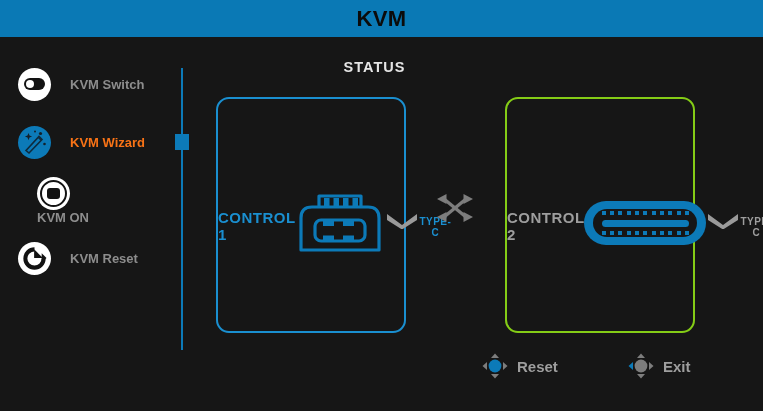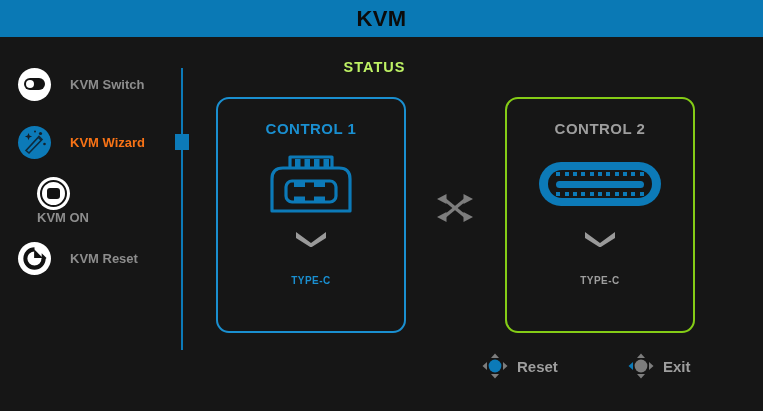--- a/index.html
+++ b/index.html
@@ -34,26 +34,26 @@
   .g-rings:after{content:"";width:13px;height:11px;border-radius:3px;background:#121212;}
   
   .g-reset{width:25px;height:25px;position:relative;}
 
   
   #rail{position:absolute;left:181px;top:68px;width:2px;height:282px;background:#0c7ab8;}
   #rail-thumb{position:absolute;left:175px;top:134px;width:14px;height:16px;background:#0c7ab8;}
 
   
   #status-label{position:absolute;left:0;top:59px;width:763px;text-align:center;
-                color:#bef264;font-size:14.5px;font-weight:bold;letter-spacing:1px;}
+                color:#e5e5e5;font-size:14.5px;font-weight:bold;letter-spacing:1px;}
   #status-label span{position:relative;left:-7px;}
 
   
   .panel{position:absolute;top:97px;width:190px;height:236px;border-radius:13px;
-         box-sizing:border-box;display:flex;flex-direction:column;align-items:center;}
+         box-sizing:border-box;display:flex;align-items:center;}
   #panel-1{left:216px;border:2px solid #1a8fd0;}
   #panel-2{left:505px;border:2px solid #84cc16;}
   .panel-title{margin-top:21px;font-size:15px;font-weight:bold;letter-spacing:.5px;}
   #panel-1 .panel-title{color:#1a8fd0;}
   #panel-2 .panel-title{color:#9e9e9e;}
   .panel-port{margin-top:16px;height:62px;display:flex;align-items:center;justify-content:center;}
   .panel-chev{margin-top:14px;}
   .panel-foot{margin-top:24px;font-size:10px;font-weight:bold;letter-spacing:.5px;text-align:center;}
   #panel-1 .panel-foot{color:#1a8fd0;}
   #panel-2 .panel-foot{color:#9e9e9e;}

